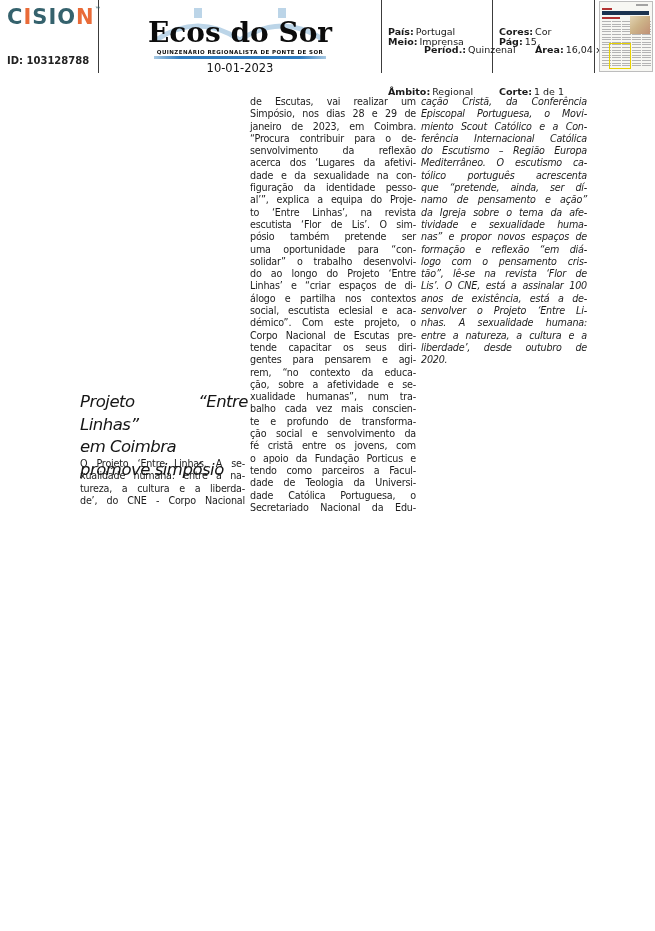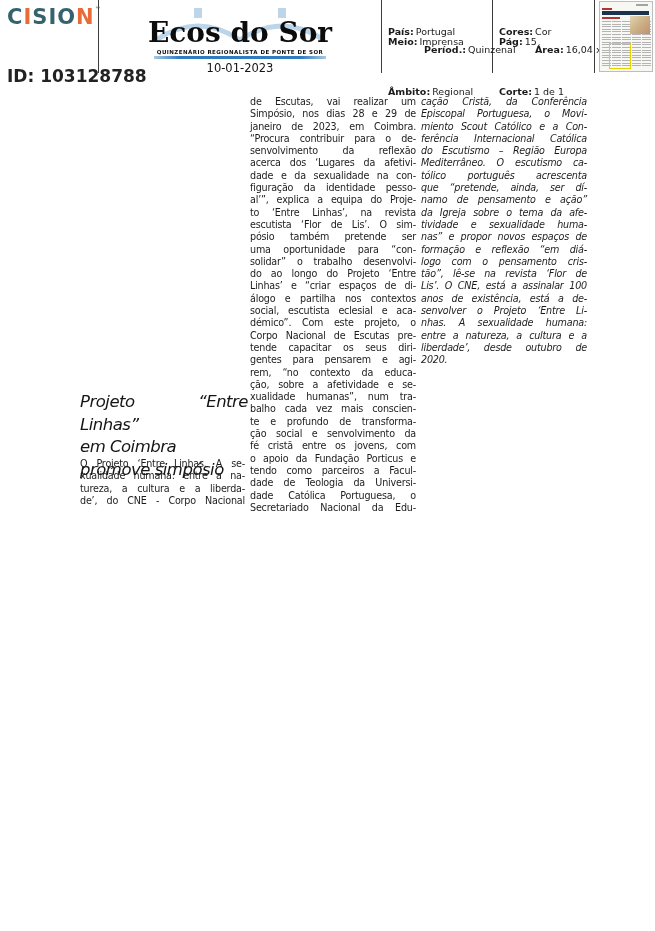--- a/index.html
+++ b/index.html
@@ -6,21 +6,21 @@
   .page{position:relative;width:655px;height:931px;background:#fff;overflow:hidden;
         font-family:"DejaVu Sans","Liberation Sans",sans-serif;color:#1e1e1e;}
 
   
   .vline{position:absolute;top:0;height:73px;width:1px;background:#3c3c3c;}
   .vline.v1{left:98px;} .vline.v2{left:381px;} .vline.v3{left:492px;} .vline.v4{left:594px;}
 
   .brand{position:absolute;left:7px;top:5px;font-size:21px;font-weight:800;letter-spacing:1px;
          font-family:"DejaVu Sans",sans-serif;white-space:nowrap;}
   .brand .tm{font-size:6px;vertical-align:top;color:#35626d;}
-  .clip-id{position:absolute;left:7px;top:66px;font-size:17px;font-weight:700;color:#222;}
+  .clip-id{position:absolute;left:7px;top:55px;font-size:10px;font-weight:700;color:#222;}
 
   .masthead{position:absolute;left:100px;top:8px;width:280px;height:64px;text-align:center;}
   .bridge{position:absolute;left:50px;top:0px;width:180px;height:34px;}
   .mast-name{position:absolute;left:0;top:10px;width:280px;
              font-family:"DejaVu Serif","Liberation Serif",serif;font-weight:700;
              font-size:28px;color:#0c0c0c;letter-spacing:0px;line-height:30px;}
   .mast-tagline{position:absolute;left:0;top:41px;width:280px;font-size:5.5px;font-weight:700;
                 letter-spacing:.45px;color:#111;}
   .mast-bar{position:absolute;left:54px;top:48px;width:172px;height:2.5px;
             background:linear-gradient(90deg,#a6c8e2 0%,#2f7cc0 15%,#2f7cc0 85%,#a6c8e2 100%);}

